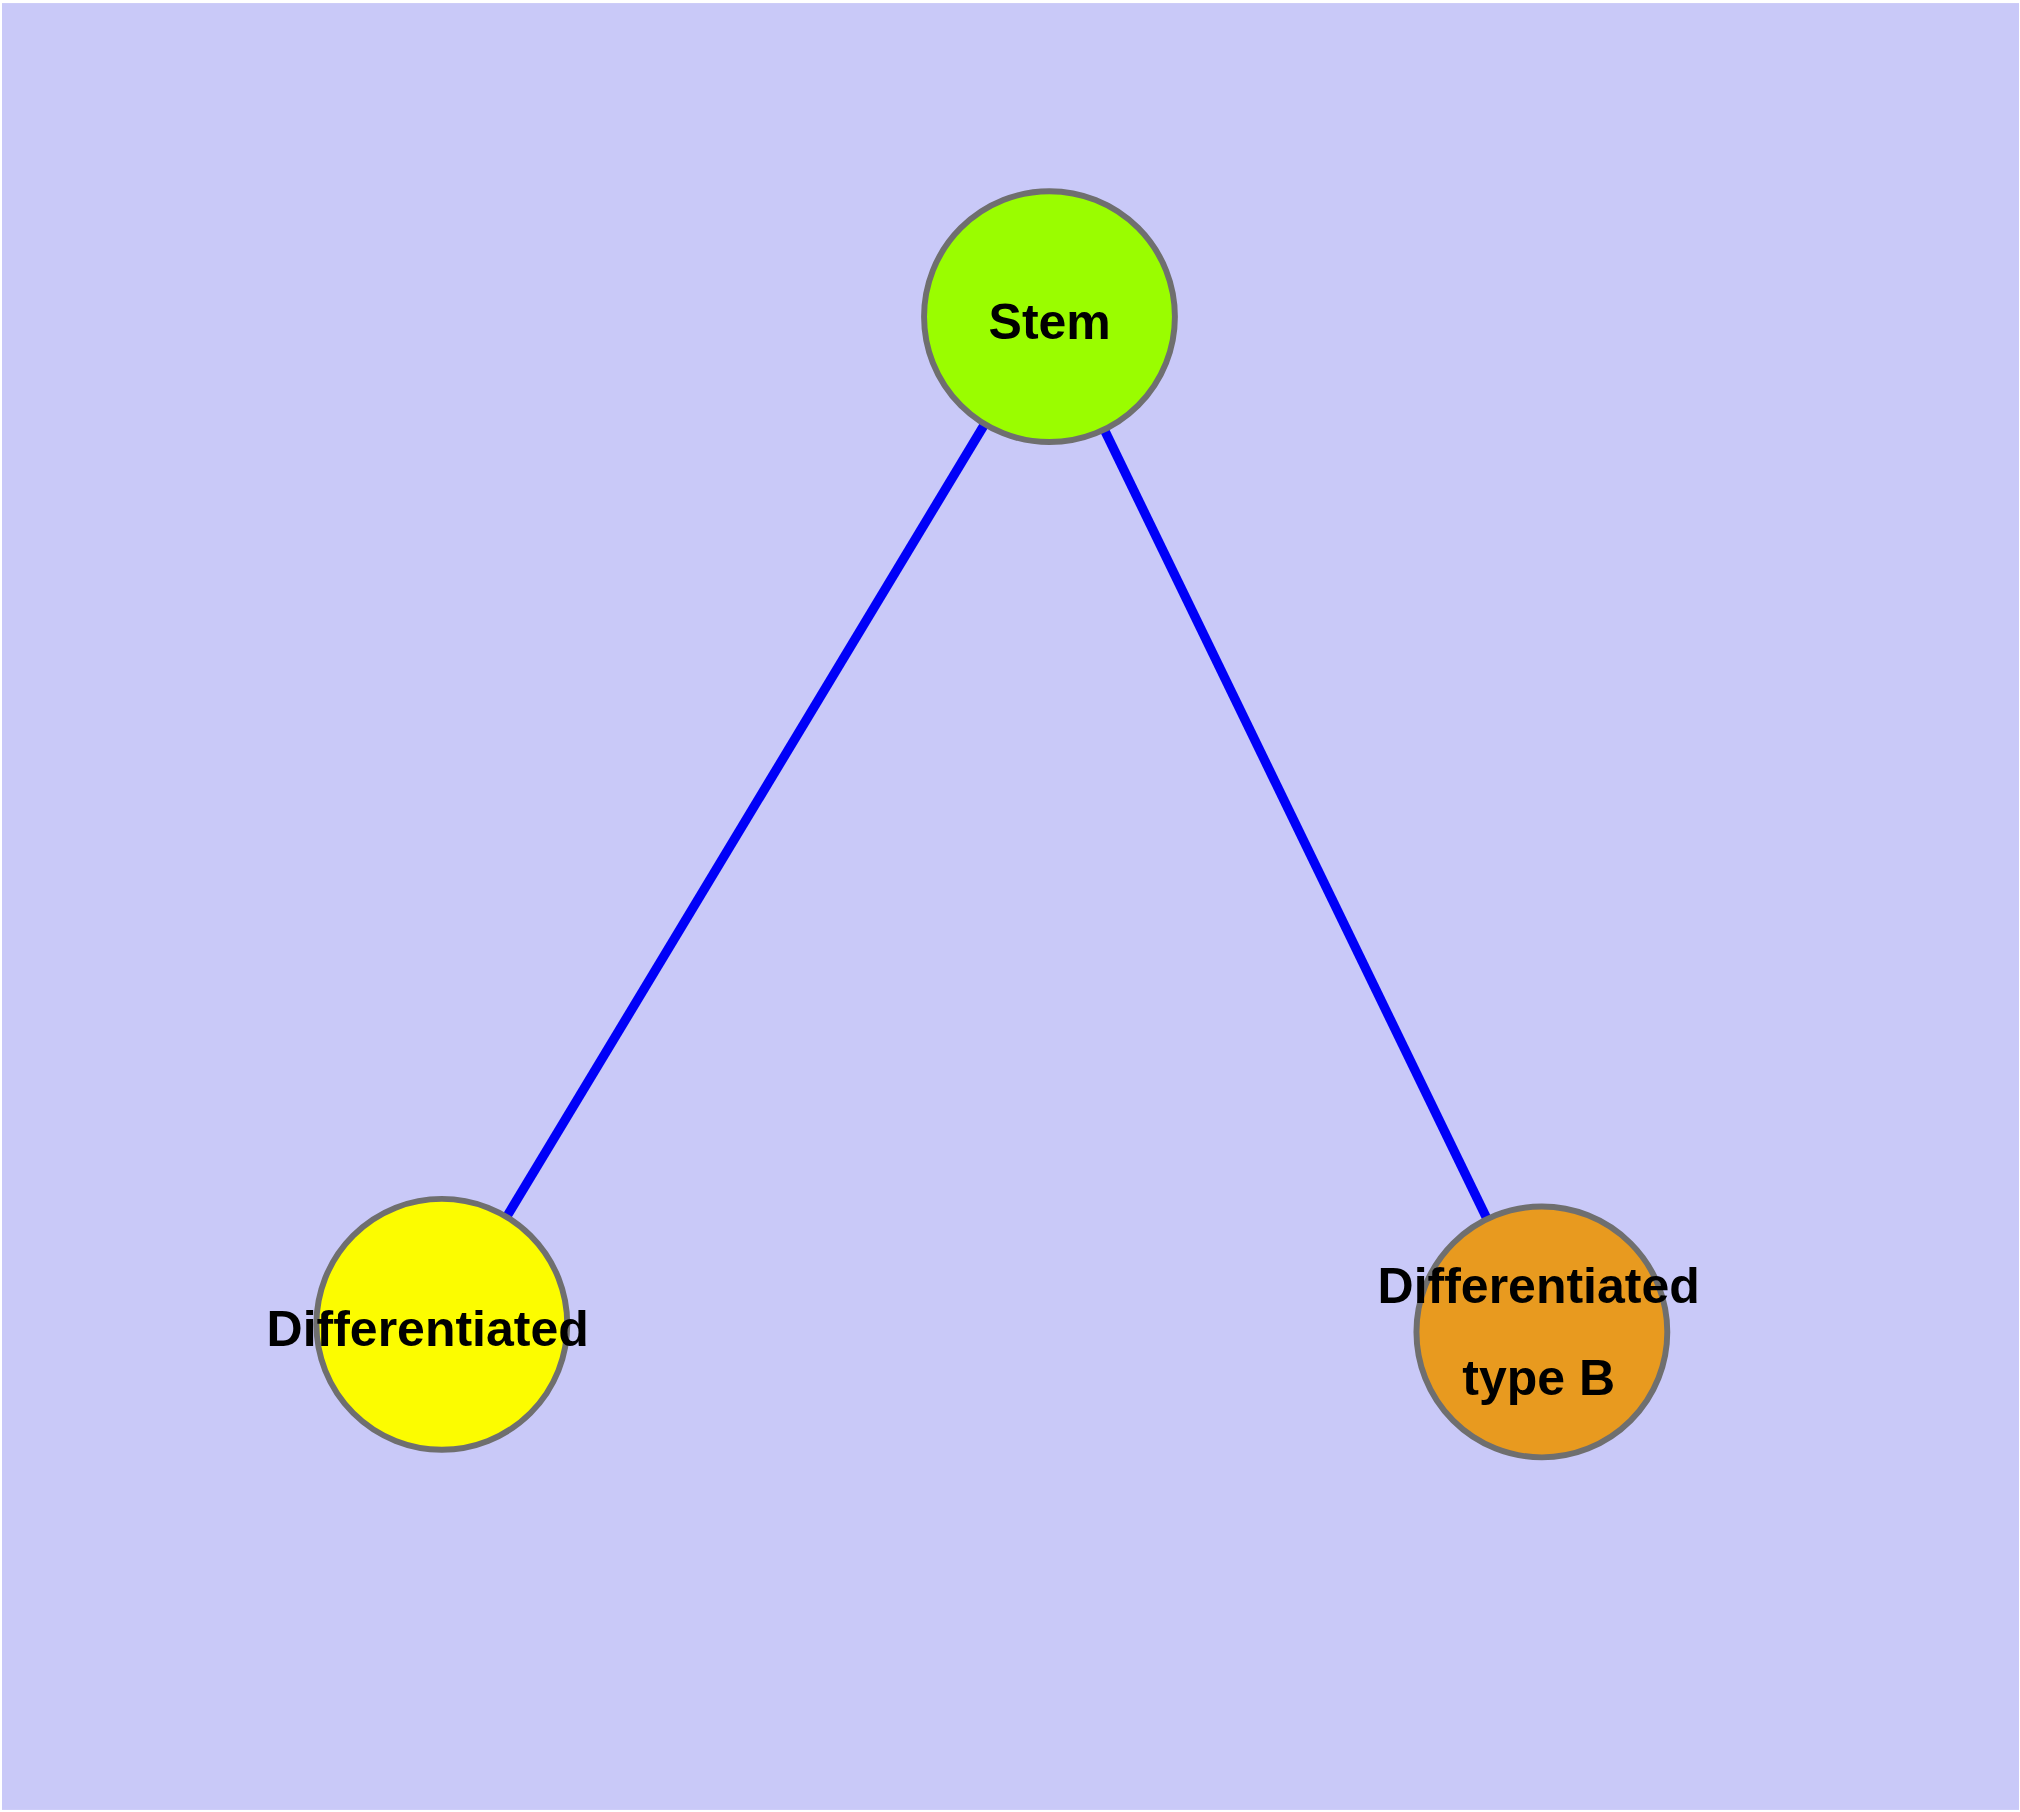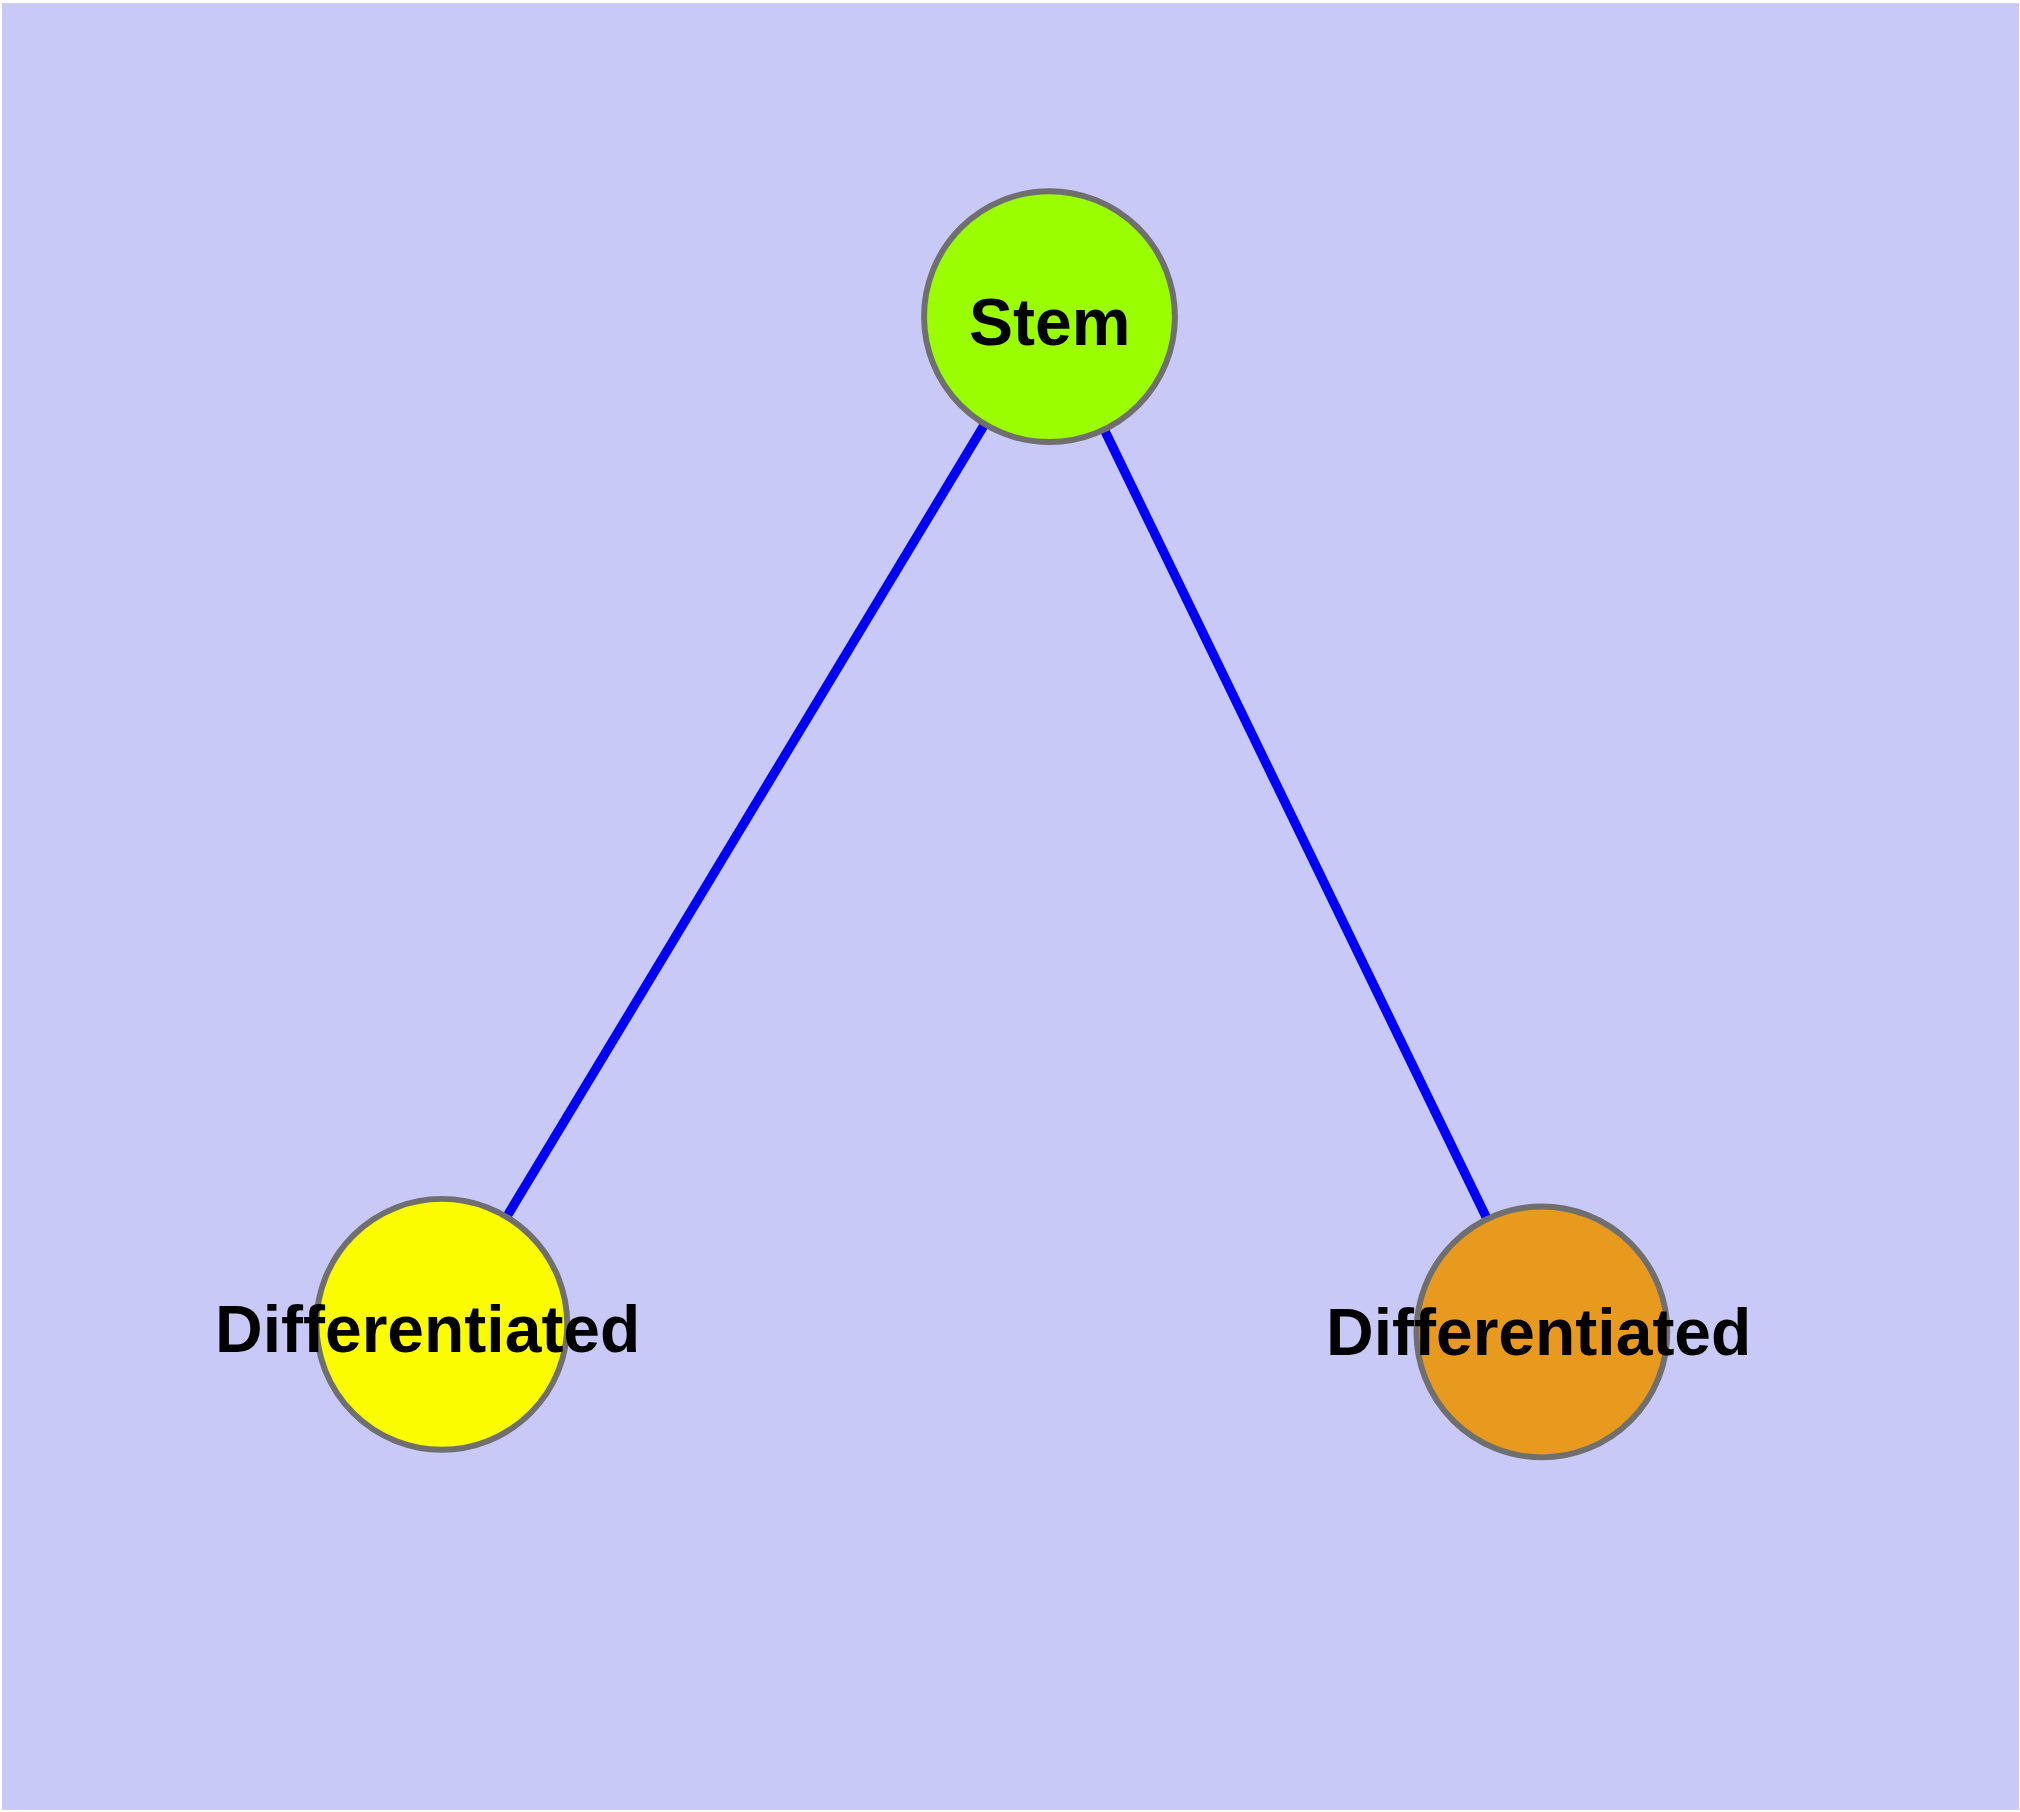--- a/index.html
+++ b/index.html
@@ -22,21 +22,21 @@
     position: absolute;
     left: 0;
     top: 0;
   }
   .node-label {
     position: absolute;
     transform: translate(-50%, -50%);
     text-align: center;
     color: #000000;
     font-weight: bold;
-    font-size: 66px;
+    font-size: 50px;
     line-height: 92px;
     white-space: nowrap;
     pointer-events: none;
   }
   .node-label .line {
     display: block;
   }
 </style>
 </head>
 <body>
@@ -59,15 +59,16 @@
   <div class="node-label" style="left:1048px; top:319px;">
     <span class="line">Stem</span>
   </div>
 
   <div class="node-label" style="left:426px; top:1326px;">
     <span class="line">Differentiated</span>
   </div>
 
   <div class="node-label" style="left:1537px; top:1329px;">
     <span class="line">Differentiated</span>
+    <span class="line">type B</span>
   </div>
 </div>
 
 
 </body></html>

